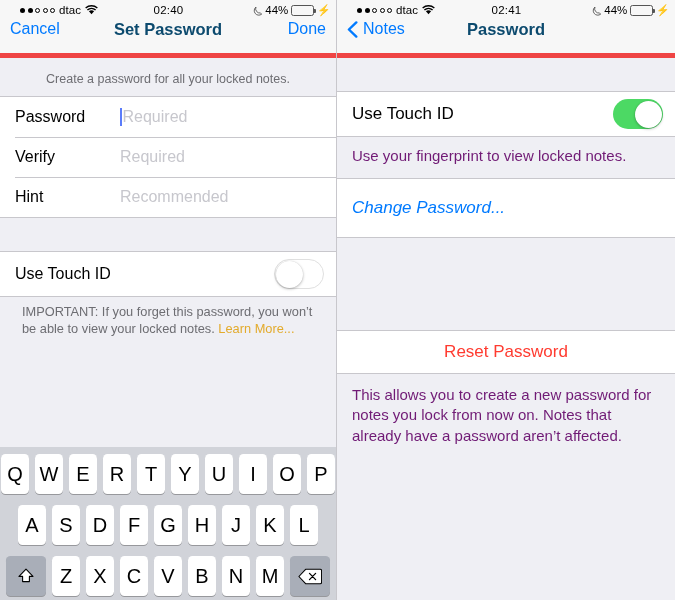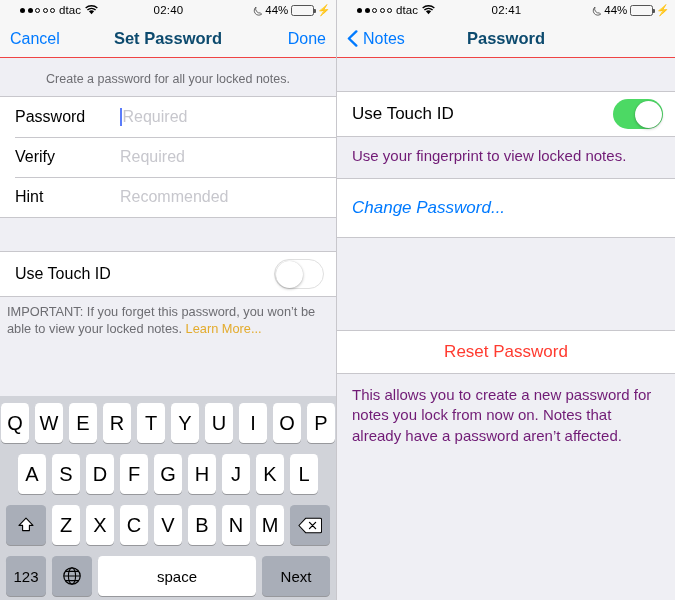--- a/index.html
+++ b/index.html
@@ -44,22 +44,22 @@
   .battery::after {
     content: ""; position: absolute; right: -3px; top: 3px;
     width: 2px; height: 4px; background: #555; border-radius: 0 1px 1px 0;
   }
   .battery-fill { height: 100%; background: #f5c518; border-radius: 1px; }
   .bolt { font-size: 11px; color:#333; line-height:1; }
 
   
   .navbar {
     height: 38px; background: #f7f7f7;
-    border-bottom: 1px solid #ef4444;
-    display: flex; align-items: center; position: relative;
+    border-bottom: 5px solid #ef4444;
+    display: flex; align-items: flex-start; position: relative;
     padding: 0 10px;
   }
   .nav-title {
     position: absolute; left: 0; right: 0; text-align: center;
     font-size: 16.5px; font-weight: bold; color: #0c4a6e;
     pointer-events: none;
   }
   .nav-btn { font-size: 16px; color: #007aff; position: relative; z-index: 2; cursor: pointer; }
   .nav-btn.right { margin-left: auto; }
   .nav-back { display: flex; align-items: center; gap: 5px; position: relative; z-index: 2; cursor: pointer; }
@@ -103,21 +103,21 @@
   .knob {
     position: absolute; top: 1px; width: 27px; height: 27px;
     border-radius: 50%; background: #fff;
     box-shadow: 0 1px 3px rgba(0,0,0,.28), 0 0 1px rgba(0,0,0,.15);
   }
   .toggle.off .knob { left: 1px; }
   .toggle.on  .knob { right: 1.5px; top: 1.5px; }
 
   .footer-text {
     font-size: 12.8px; color: #6d6d72; line-height: 1.32;
-    padding: 7px 15px 0 7px;
+    padding: 7px 15px 0 22px;
   }
   .link-warn { color: #e3ab2c; }
 
   
   .gap { height: 33px; }
   .row-link { height: 58px; font-style: italic; }
   .link-blue { font-size: 17px; color: #007aff; }
   .row-center { justify-content: center; padding-left: 0; height: 42px; }
   .link-red { font-size: 17px; color: #ff3b30; }
   .footer-big {
@@ -269,32 +269,20 @@
         <div class="key">B</div>
         <div class="key">N</div>
         <div class="key">M</div>
         <div class="key wide-fn">
           <svg class="icon-svg" width="24" height="17" viewBox="0 0 24 17">
             <path d="M7.6 1.3 L22.2 1.3 A1.4 1.4 0 0 1 23.6 2.7 L23.6 14.3 A1.4 1.4 0 0 1 22.2 15.7 L7.6 15.7 L0.9 8.5 Z" fill="#fff" stroke="#000" stroke-width="1.1" stroke-linejoin="round"></path>
             <path d="M11.5 5.4 L17.6 11.6 M17.6 5.4 L11.5 11.6" stroke="#000" stroke-width="1.3" stroke-linecap="round"></path>
           </svg>
         </div>
       </div>
-      <div class="kb-row r4">
-        <div class="key num">123</div>
-        <div class="key globe">
-          <svg class="icon-svg" width="20" height="20" viewBox="0 0 20 20">
-            <circle cx="10" cy="10" r="8.2" fill="none" stroke="#000" stroke-width="1.2"></circle>
-            <ellipse cx="10" cy="10" rx="3.6" ry="8.2" fill="none" stroke="#000" stroke-width="1.1"></ellipse>
-            <path d="M1.8 10 L18.2 10 M3.1 5.4 L16.9 5.4 M3.1 14.6 L16.9 14.6" stroke="#000" stroke-width="1.1"></path>
-          </svg>
-        </div>
-        <div class="key space">space</div>
-        <div class="key next">Next</div>
-      </div>
     </div>
   </div>
 
   <div class="pane pane-right">
 
     <div class="statusbar">
       <div class="sb-left">
         <span class="dots">
           <span class="dot on"></span>
             <span class="dot on"></span>

